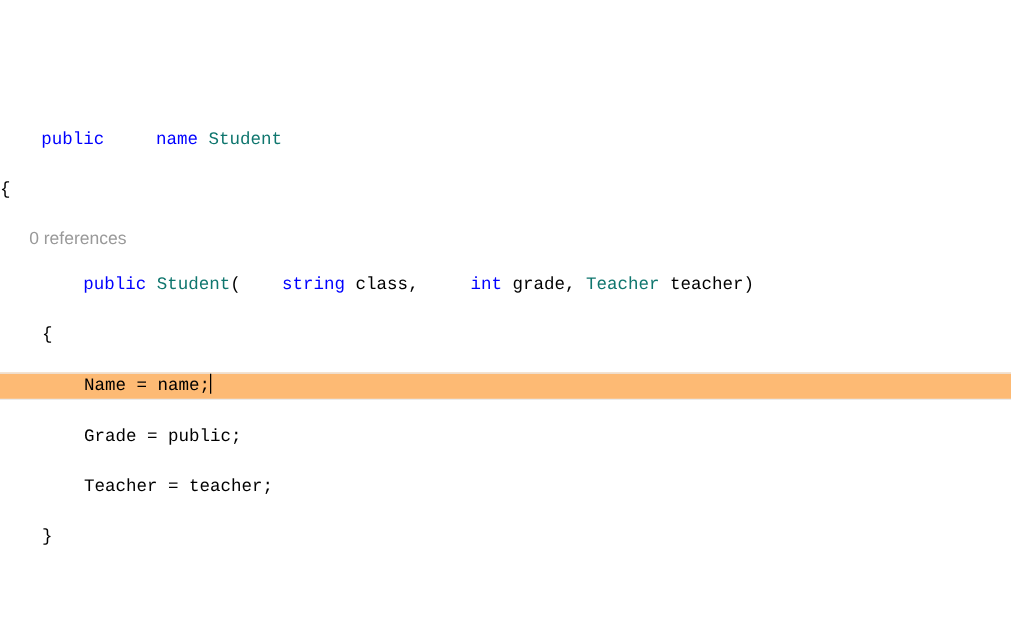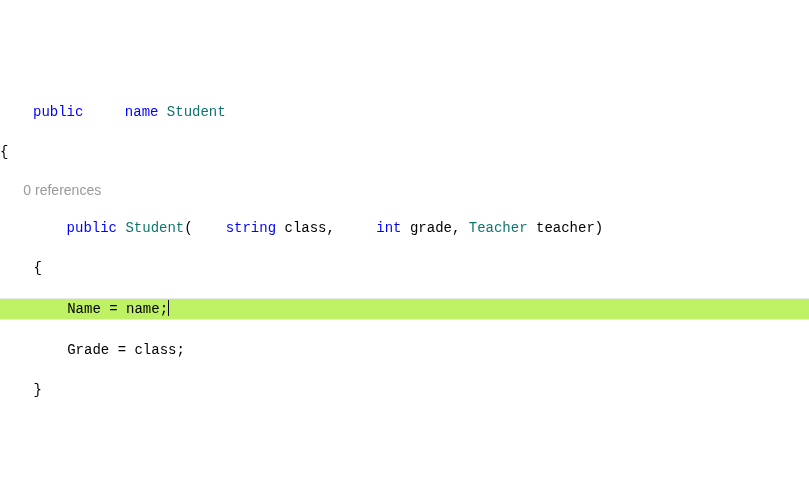--- a/index.html
+++ b/index.html
@@ -8,21 +8,21 @@
     font-size: 14px;
     line-height: 20px;
     background: #ffffff;
     color: #000000;
     white-space: pre;
     padding: 2px 0;
   }
   .code-area { position: relative; }
   .line { display: block; min-height: 20px; }
   .line.current {
-    background: #bef264;
+    background: #fdba74;
     border-top: 1px solid #eaeaea;
     border-bottom: 1px solid #eaeaea;
   }
   .kw { color: #0000ff; margin-left: 33px; }
   .type { color: #0f766e; }
   .text { color: #000000; }
   .codelens {
     font-family: Liberation Sans, sans-serif;
     font-size: 14px;
     color: #999999;
@@ -47,21 +47,22 @@
 
 
 
 <div class="code-area">
 <span class="line"><span class="kw">public</span> <span class="kw">name</span> <span class="type">Student</span></span>
 <span class="line"><span class="text">{</span></span>
 <span class="codelens"><span class="guide">      </span><span>0 references</span></span>
 <span class="line"><span class="guide">    </span><span class="kw">public</span> <span class="type">Student</span>(<span class="kw">string</span> <span>class</span>, <span class="kw">int</span> <span>grade</span>, <span class="type">Teacher</span> <span>teacher</span>)</span>
 <span class="line"><span class="guide">    </span><span class="text">{</span></span>
 <span class="line current"><span class="guide">    </span><span class="guide">    </span><span class="text">Name = name;</span><span class="cursor"></span></span>
-<span class="line"><span class="guide">    </span><span class="guide">    </span><span class="text">Grade = class;</span></span>
+<span class="line"><span class="guide">    </span><span class="guide">    </span><span class="text">Grade = public;</span></span>
+<span class="line"><span class="guide">    </span><span class="guide">    </span><span class="text">Teacher = teacher;</span></span>
 <span class="line"><span class="guide">    </span><span class="text">}</span></span>
 <span class="line"><span class="guide">    </span></span>
 <span class="codelens"></span>
 
 
 
 
 
 
 

